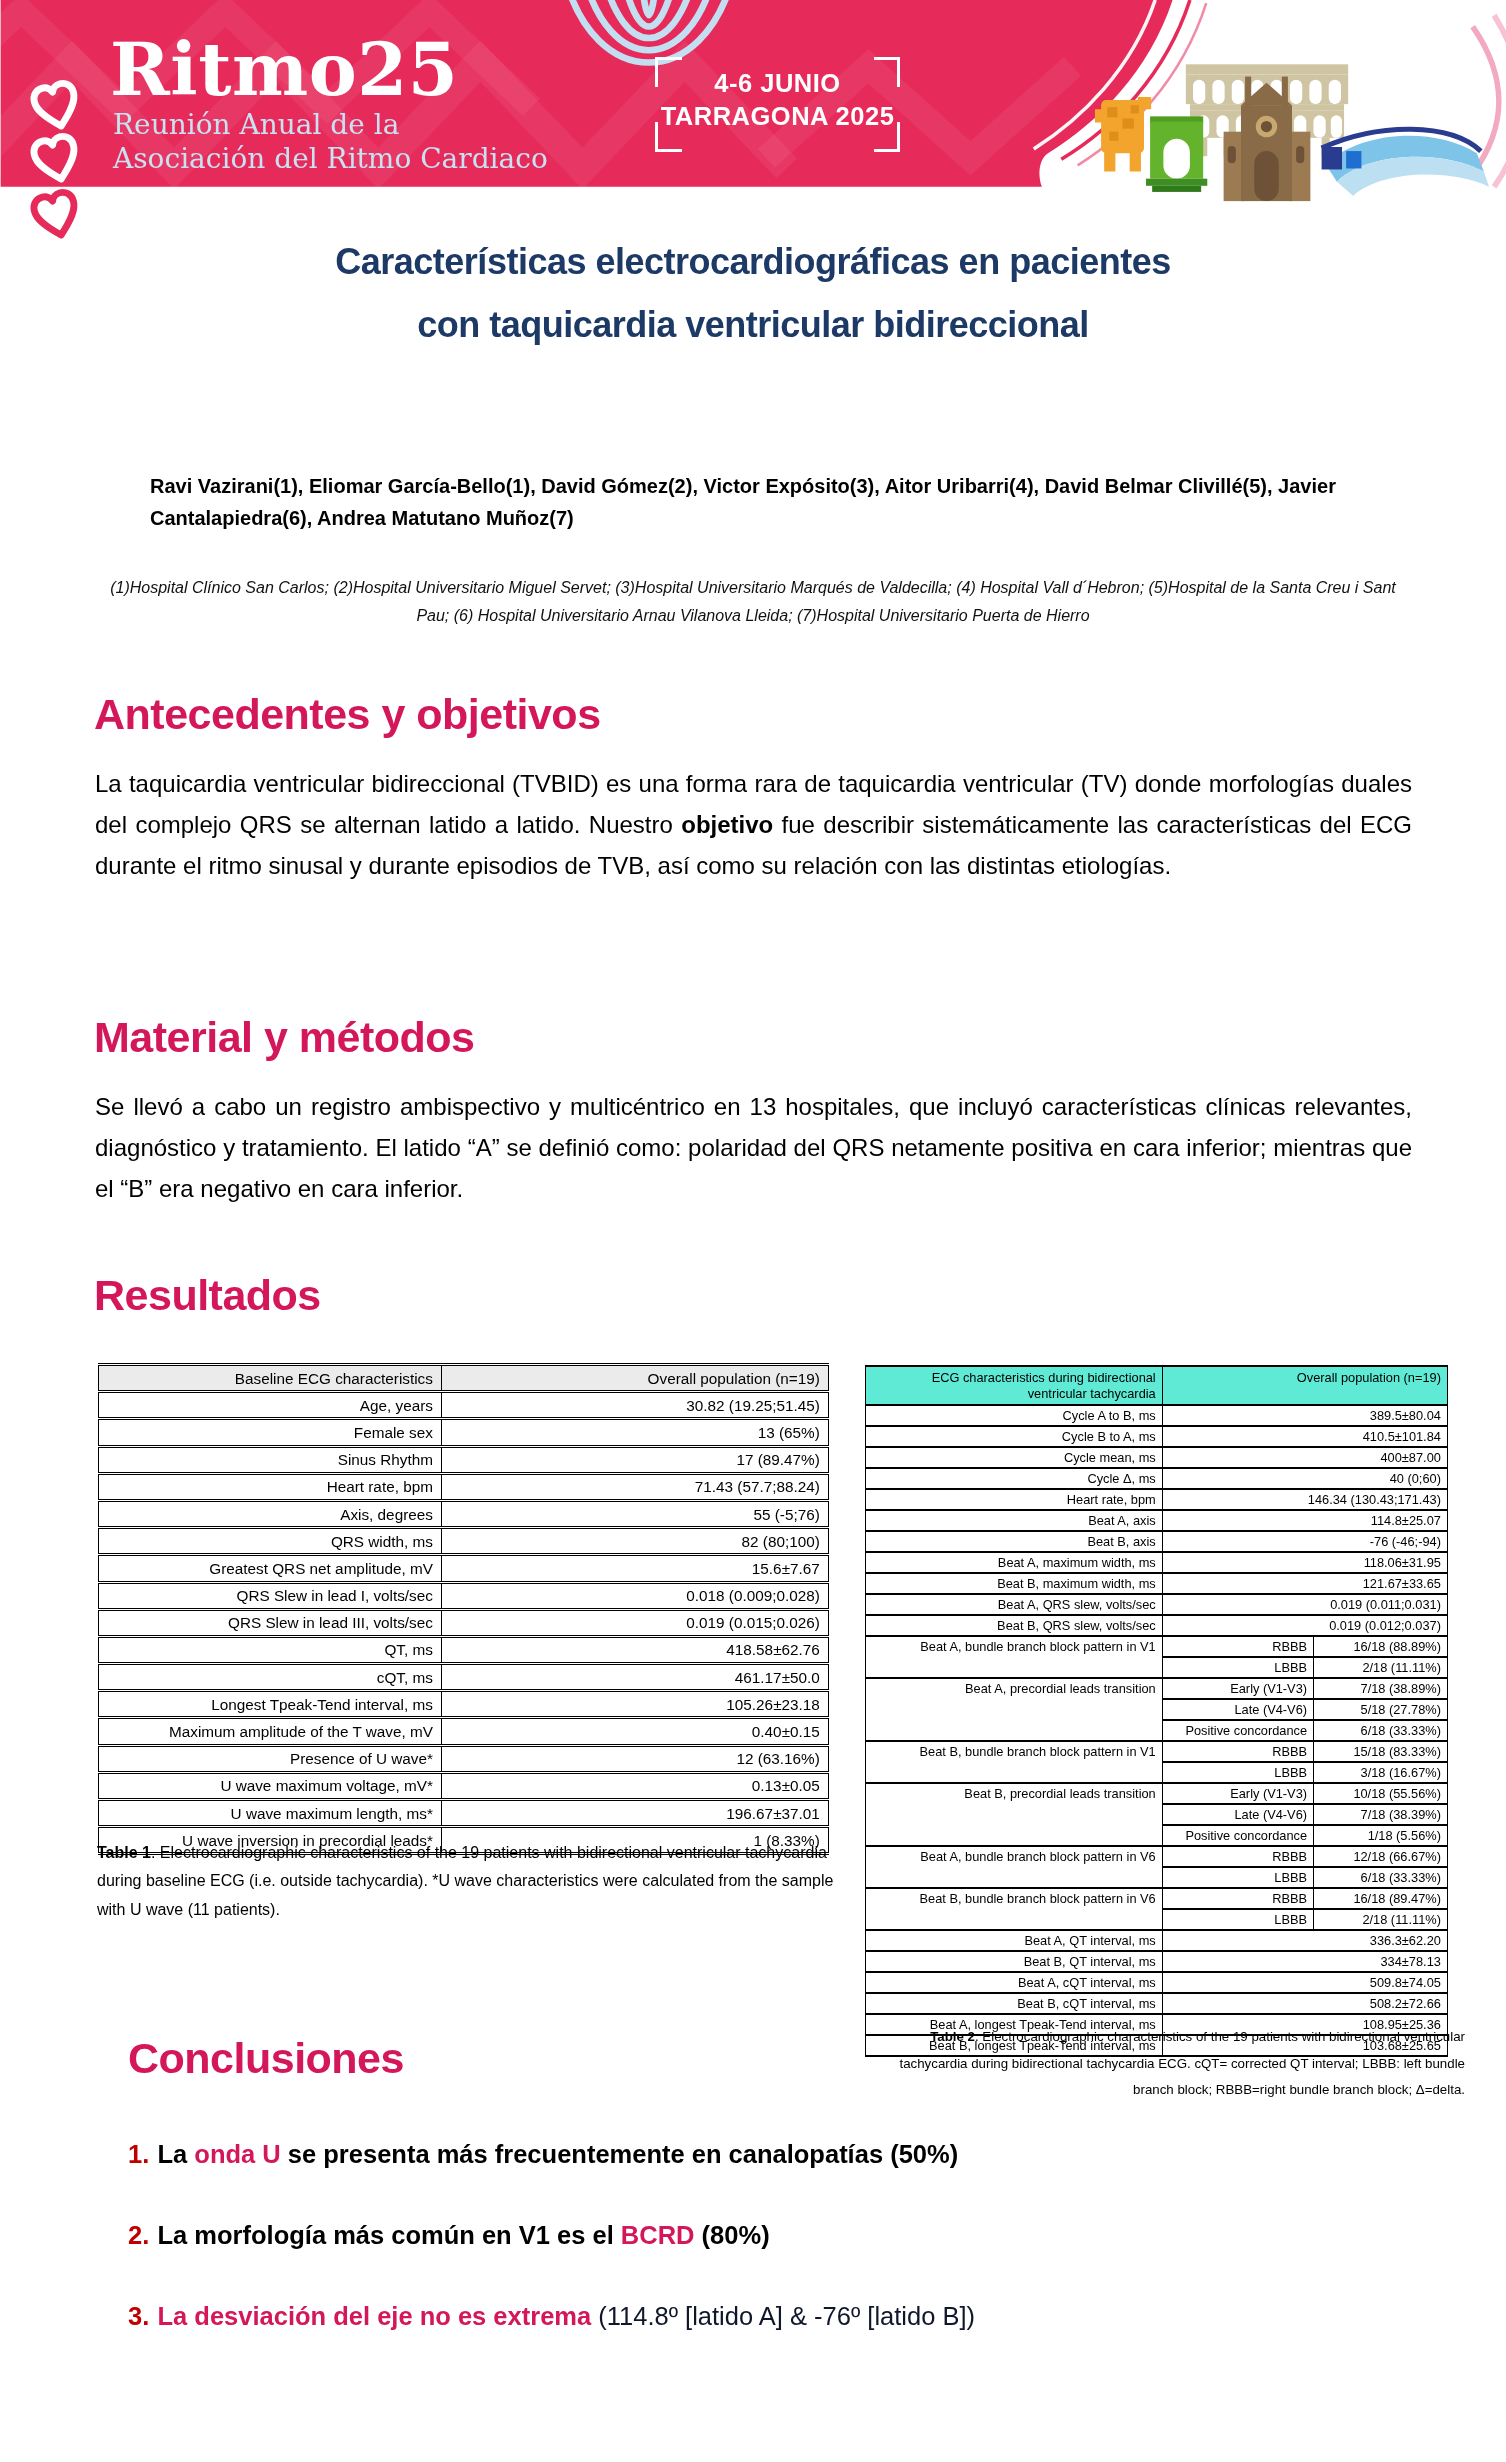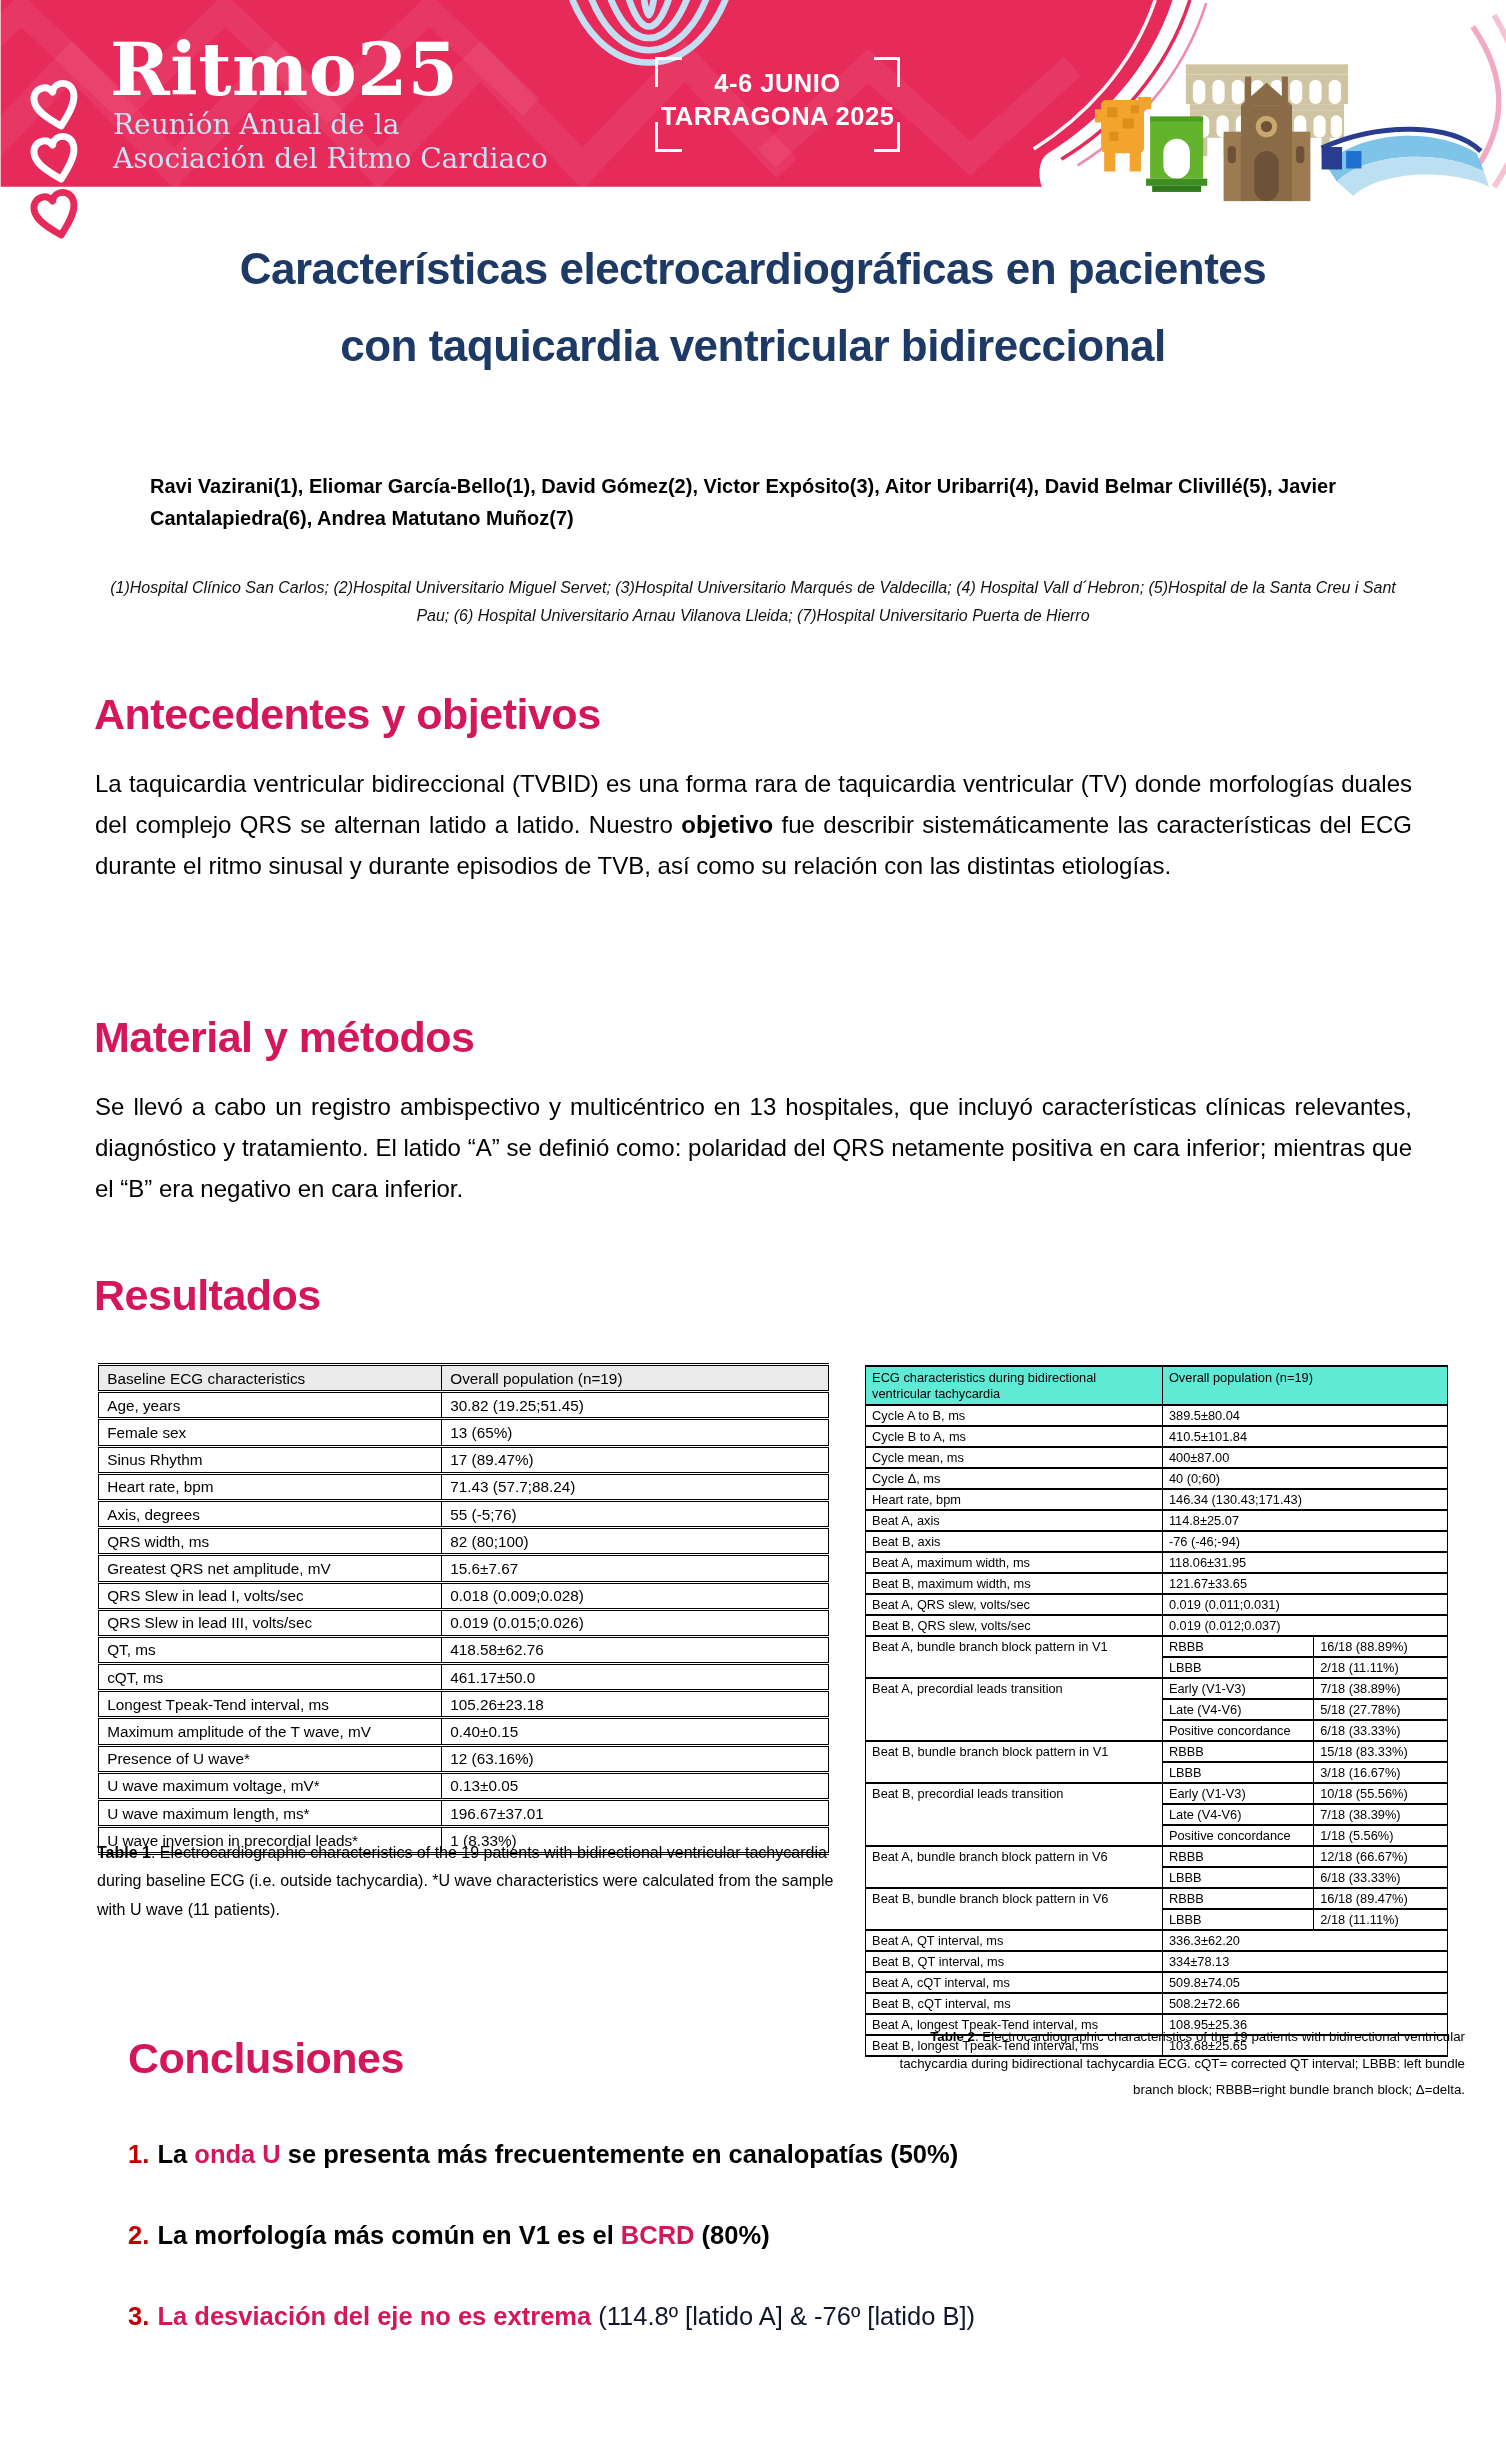--- a/index.html
+++ b/index.html
@@ -19,35 +19,35 @@
   .cnr{position:absolute;width:23.5px;height:26.6px;border:0 solid #fff;}
   .cnr.tl{left:0;top:0;border-left-width:3.6px;border-top-width:3.6px;}
   .cnr.tr{right:0;top:0;border-right-width:3.6px;border-top-width:3.6px;}
   .cnr.bl{left:0;bottom:0;border-left-width:3.6px;border-bottom-width:3.6px;}
   .cnr.br{right:0;bottom:0;border-right-width:3.6px;border-bottom-width:3.6px;}
   .heart{position:absolute;left:30px;transform:rotate(-14deg);}
   .heart.h1{top:81px}.heart.h2{top:134px}.heart.h3{top:190px}
 
   
   .title{position:absolute;top:231px;left:0;width:100%;text-align:center;color:#1D3A66;
-         font-size:44px;font-weight:bold;line-height:1.74;letter-spacing:-0.5px;}
+         font-size:36px;font-weight:bold;line-height:1.74;letter-spacing:-0.5px;}
   .authors{position:absolute;top:470px;left:50%;transform:translateX(-50%);width:1206px;
            font-size:20px;font-weight:bold;line-height:1.62;}
   .affil{position:absolute;top:574px;left:50%;transform:translateX(-50%);width:1318px;
          text-align:center;font-size:16px;font-style:italic;line-height:1.75;color:#111;}
 
   
   .sh{position:absolute;left:94px;color:#D3175A;font-size:43px;font-weight:bold;letter-spacing:-0.5px;line-height:1.1;}
   .sh-bg{top:691px}.sh-mm{top:1014px}.sh-res{top:1272px}.sh-conc{top:2035px;left:128px;}
   .para{position:absolute;left:95px;width:1317px;font-size:24px;line-height:1.7;text-align:justify;}
   .p-bg{top:764px}.p-mm{top:1087px}
   .para b{font-weight:bold;}
 
   
-  table{border-collapse:collapse;table-layout:fixed;background:#fff;}
+  table{border-collapse:collapse;table-layout:fixed;background:#fff;text-align:right;}
   .tbl1{position:absolute;left:98px;top:1363px;width:731px;font-size:15.3px;}
   .tbl1 td{border-top:3.1px double #000;border-bottom:3.1px double #000;
            border-left:1px solid #000;border-right:1px solid #000;
            padding:2.6px 8.2px;line-height:19px;white-space:nowrap;overflow:hidden;}
   .tbl1 tr.hd td{background:#EBEBEB;}
   .tbl2{position:absolute;left:865px;top:1365px;width:583px;font-size:12.8px;}
   .tbl2 td{border-top:2.6px double #000;border-bottom:2.6px double #000;
            border-left:1px solid #000;border-right:1px solid #000;
            padding:1.5px 6.1px;line-height:16px;white-space:nowrap;overflow:hidden;vertical-align:top;}
   .tbl2 tr.hd td{background:#5eead4;white-space:normal;line-height:16px;padding-top:2.6px;padding-bottom:2.6px;}

